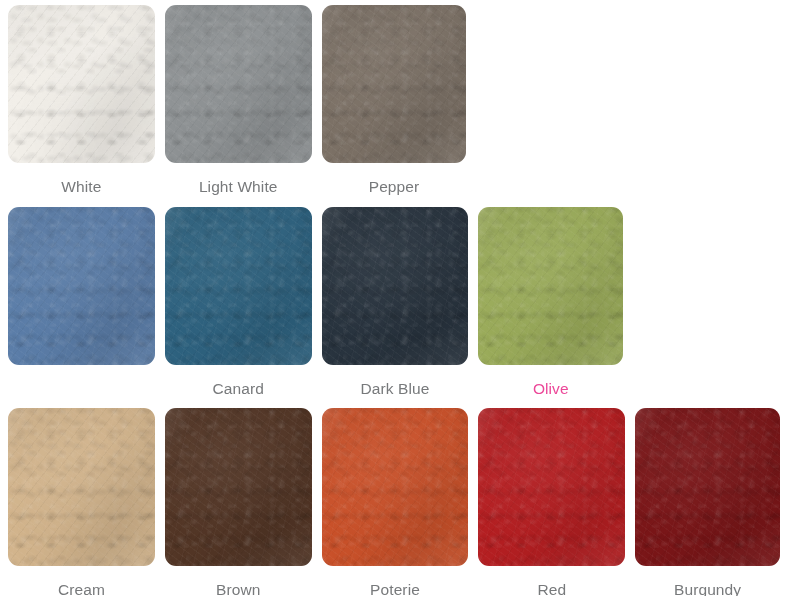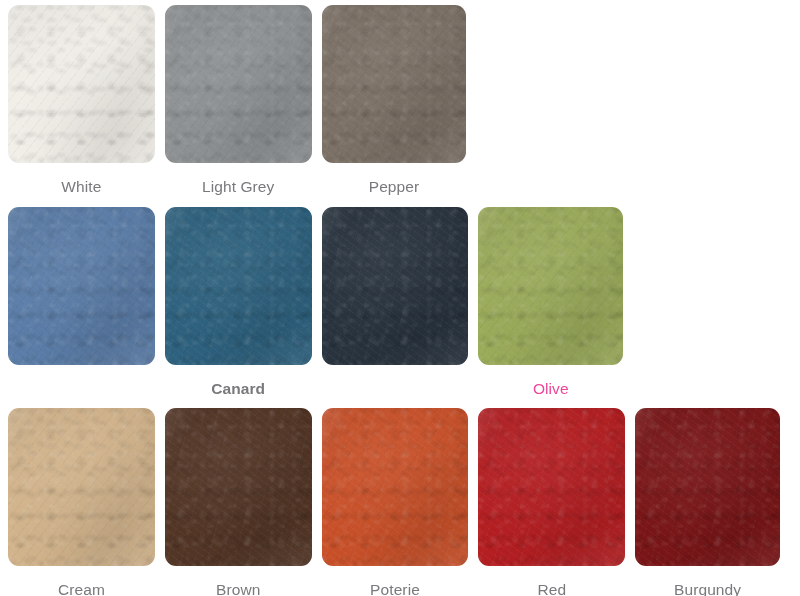--- a/index.html
+++ b/index.html
@@ -103,21 +103,21 @@
           <div class="grain grain-c"></div>
         </div>
         <div class="swatch-label" style="color: rgb(119, 121, 123);">White</div>
       </div>
       <div class="swatch-cell">
         <div class="swatch-chip" style="background-color: rgb(142, 146, 148);">
           <div class="grain grain-a"></div>
           <div class="grain grain-b"></div>
           <div class="grain grain-c"></div>
         </div>
-        <div class="swatch-label" style="color: rgb(119, 121, 123);">Light Grey</div>
+        <div class="swatch-label" style="color: rgb(119, 121, 123);">Light White</div>
       </div>
       <div class="swatch-cell">
         <div class="swatch-chip" style="background-color: rgb(124, 113, 102);">
           <div class="grain grain-a"></div>
           <div class="grain grain-b"></div>
           <div class="grain grain-c"></div>
         </div>
         <div class="swatch-label" style="color: rgb(119, 121, 123);">Pepper</div>
       </div>
     </div>
@@ -128,28 +128,29 @@
           <div class="grain grain-b"></div>
           <div class="grain grain-c"></div>
         </div>
       </div>
       <div class="swatch-cell">
         <div class="swatch-chip" style="background-color: rgb(46, 98, 127);">
           <div class="grain grain-a"></div>
           <div class="grain grain-b"></div>
           <div class="grain grain-c"></div>
         </div>
-        <div class="swatch-label" style="color: rgb(119, 121, 123); font-weight: bold;">Canard</div>
+        <div class="swatch-label" style="color: rgb(119, 121, 123);">Canard</div>
       </div>
       <div class="swatch-cell">
         <div class="swatch-chip" style="background-color: rgb(41, 52, 63);">
           <div class="grain grain-a"></div>
           <div class="grain grain-b"></div>
           <div class="grain grain-c"></div>
         </div>
+        <div class="swatch-label" style="color: rgb(119, 121, 123);">Dark Blue</div>
       </div>
       <div class="swatch-cell">
         <div class="swatch-chip" style="background-color: rgb(154, 171, 90);">
           <div class="grain grain-a"></div>
           <div class="grain grain-b"></div>
           <div class="grain grain-c"></div>
         </div>
         <div class="swatch-label" style="color: #ec4899;">Olive</div>
       </div>
     </div>

